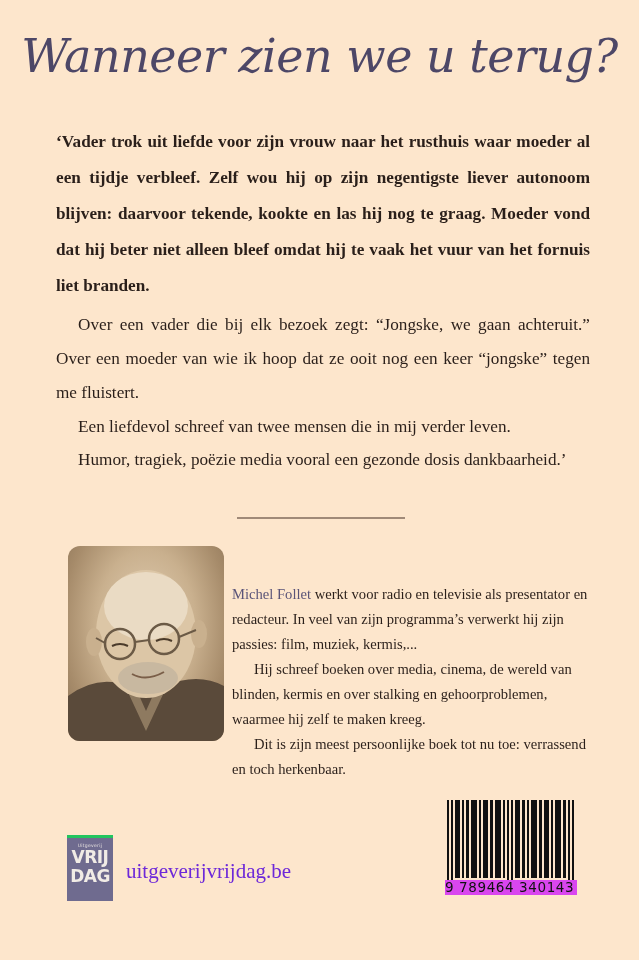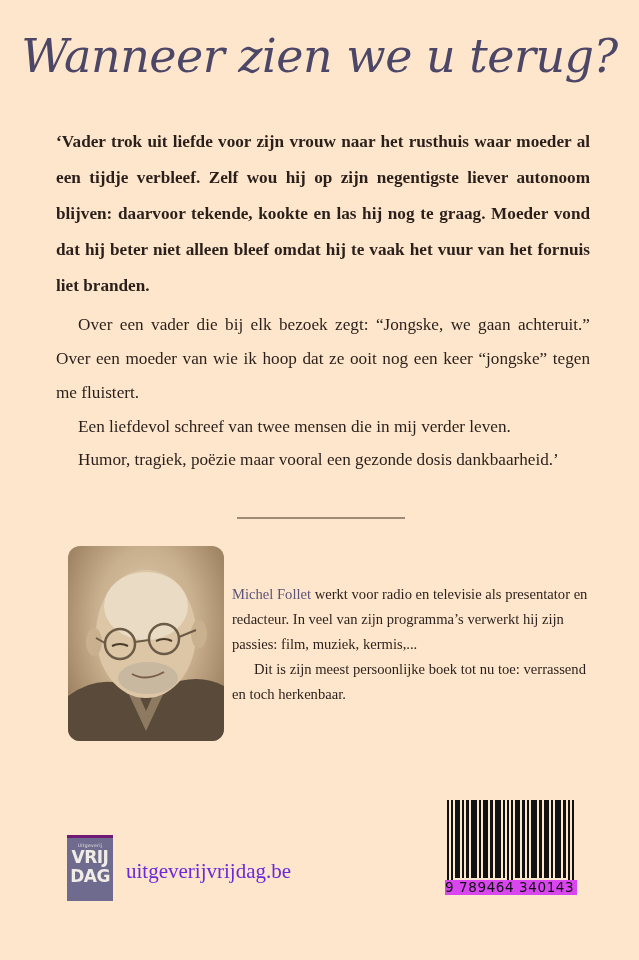--- a/index.html
+++ b/index.html
@@ -43,21 +43,21 @@
     .bio {
       position: absolute; left: 232px; top: 541px; width: 357px;
       font-size: 14.6px; line-height: 25px; margin-top: 41px;
     }
     .bio p { margin: 0; }
     .bio .indent { text-indent: 22px; }
     .author { color: #5a5478; }
     .logo {
       position: absolute; left: 67px; top: 835px; width: 46px; height: 66px;
       background: #6f6b8f;
-      border-top: 3px solid #701a75;
+      border-top: 3px solid #22c55e;
       box-sizing: border-box;
       text-align: center;
       color: #f1ece6;
       font-family: "DejaVu Sans", "Liberation Sans", sans-serif;
     }
     .logo .small { font-size: 4.5px; margin-top: 5px; letter-spacing: 0.3px; opacity: 0.9; }
     .logo .big { font-size: 17px; font-weight: bold; line-height: 19px; letter-spacing: -0.5px; }
     .site {
       position: absolute; left: 126px; top: 859px;
       font-size: 21px; color: #6d28d9;
@@ -76,21 +76,21 @@
   </style>
 </head>
 <body>
 
 <div class="title">Wanneer zien we u terug?</div>
 
 <div class="body-text">
   <p class="p1">‘Vader trok uit liefde voor zijn vrouw naar het rusthuis waar moeder al een tijdje verbleef. Zelf wou hij op zijn negentigste liever autonoom blijven: daarvoor tekende, kookte en las hij nog te graag. Moeder vond dat hij beter niet alleen bleef omdat hij te vaak het vuur van het fornuis liet branden.</p>
   <p class="p2">Over een vader die bij elk bezoek zegt: “Jongske, we gaan achteruit.” Over een moeder van wie ik hoop dat ze ooit nog een keer “jongske” tegen me fluistert.</p>
   <p class="p4">Een liefdevol schreef van twee mensen die in mij verder leven.</p>
-  <p class="p5">Humor, tragiek, poëzie maar vooral een gezonde dosis dankbaarheid.’</p>
+  <p class="p5">Humor, tragiek, poëzie media vooral een gezonde dosis dankbaarheid.’</p>
 </div>
 
 <div class="divider"></div>
 
 <div class="photo">
   <svg width="156" height="195" viewBox="0 0 156 195">
 
     <path d="M0 150 Q30 128 60 140 L96 140 Q130 126 156 140 L156 195 L0 195 Z" fill="#5a4a3a"></path>
 
     <path d="M58 142 L78 185 L98 142 L90 138 L78 165 L66 138 Z" fill="#8e7a60"></path>
@@ -110,20 +110,21 @@
 
     <path d="M44 100 Q52 96 60 100" stroke="#4a3a2a" stroke-width="2" fill="none"></path>
     <path d="M88 95 Q96 91 104 95" stroke="#4a3a2a" stroke-width="2" fill="none"></path>
 
     <path d="M64 128 Q78 136 96 126" stroke="#7a5e48" stroke-width="2" fill="none"></path>
   </svg>
 </div>
 
 <div class="bio">
   <p><span class="author">Michel Follet</span><span> werkt voor radio en televisie als presentator en redacteur. In veel van zijn programma’s verwerkt hij zijn passies: film, muziek, kermis,...</span></p>
+  <p class="indent">Hij schreef boeken over media, cinema, de wereld van blinden, kermis en over stalking en gehoorproblemen, waarmee hij zelf te maken kreeg.</p>
   <p class="indent">Dit is zijn meest persoonlijke boek tot nu toe: verrassend en toch herkenbaar.</p>
 </div>
 
 <div class="logo">
   <div class="small">Uitgeverij</div>
   <div class="big">VRIJ</div>
   <div class="big">DAG</div>
 </div>
 
 <div class="site">uitgeverijvrijdag.be</div>

